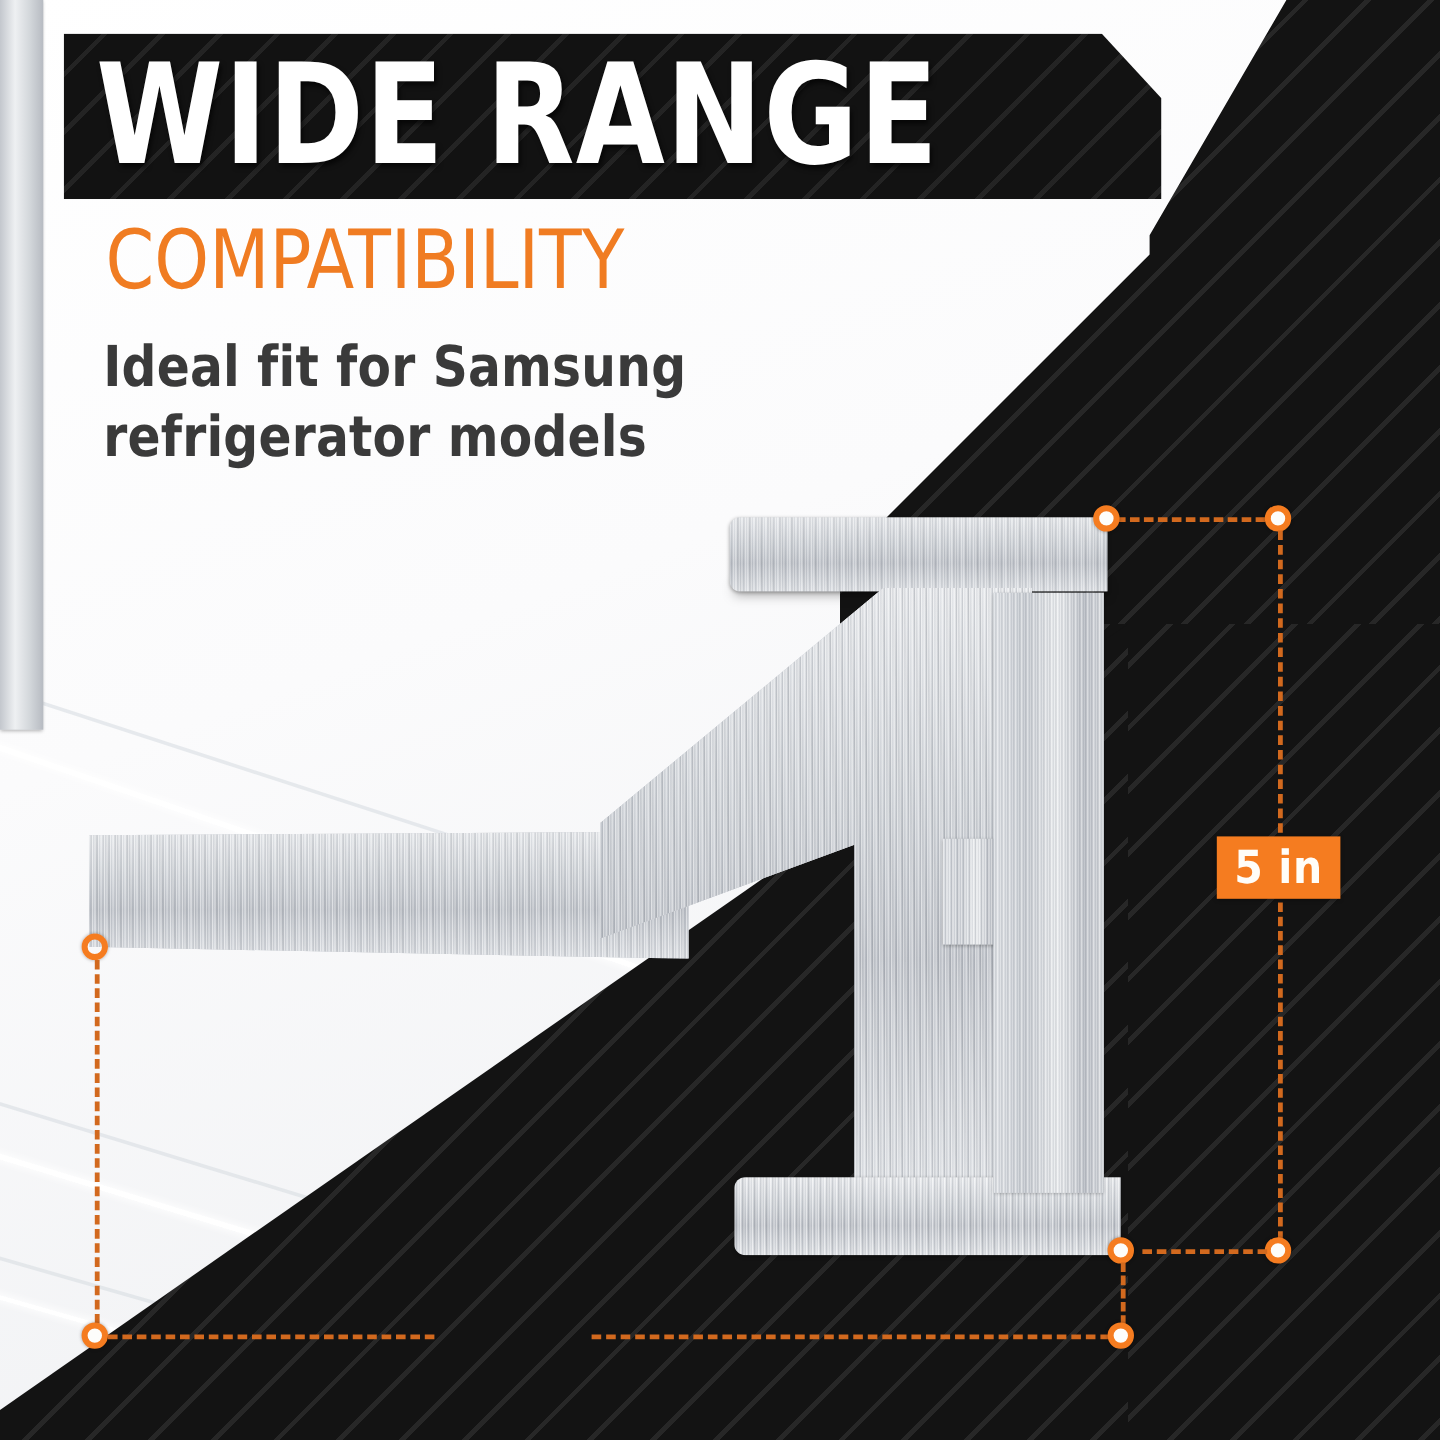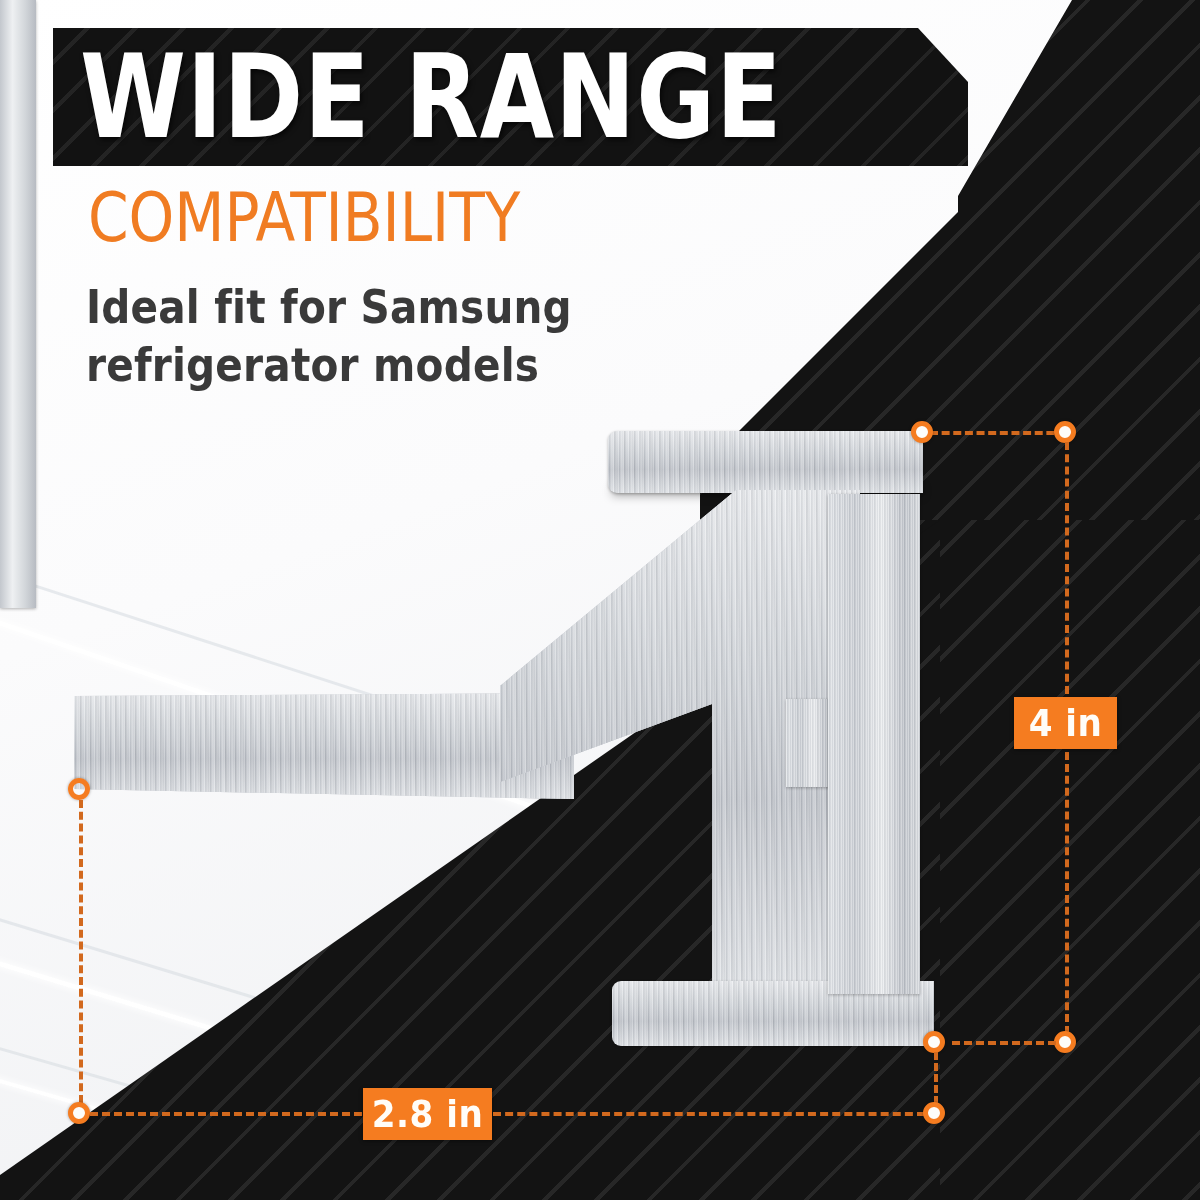--- a/index.html
+++ b/index.html
@@ -269,30 +269,29 @@
     <div class="metal v" id="plate"></div>
     <div id="plate-edge"></div>
   </div>
 
   <div class="dash-h" style="left:930px;top:431px;width:136px;"></div>
   <div class="marker" style="left:911px;top:421px;"></div>
   <div class="marker" style="left:1054px;top:421px;"></div>
 
   <div class="dash-v" style="left:1065px;top:442px;height:252px;"></div>
   <div class="dash-v" style="left:1065px;top:752px;height:282px;"></div>
-  <div class="dimlabel" id="label-height">4 in</div>
+  <div class="dimlabel" id="label-height">5 in</div>
   <div class="marker" style="left:1054px;top:1031px;"></div>
 
   <div class="dash-h" style="left:952px;top:1041px;width:104px;"></div>
   <div class="marker" style="left:923px;top:1031px;"></div>
 
   <div class="dash-v" style="left:934px;top:1052px;height:52px;"></div>
 
   <div class="marker hollow" style="left:68px;top:778px;"></div>
   <div class="dash-v" style="left:79px;top:800px;height:303px;"></div>
 
   <div class="marker" style="left:68px;top:1102px;"></div>
   <div class="dash-h" style="left:90px;top:1112px;width:272px;"></div>
-  <div class="dimlabel" id="label-width">2.8 in</div>
   <div class="dash-h" style="left:493px;top:1112px;width:432px;"></div>
   <div class="marker" style="left:923px;top:1102px;"></div>
 
 </div>
 
 </body></html>

